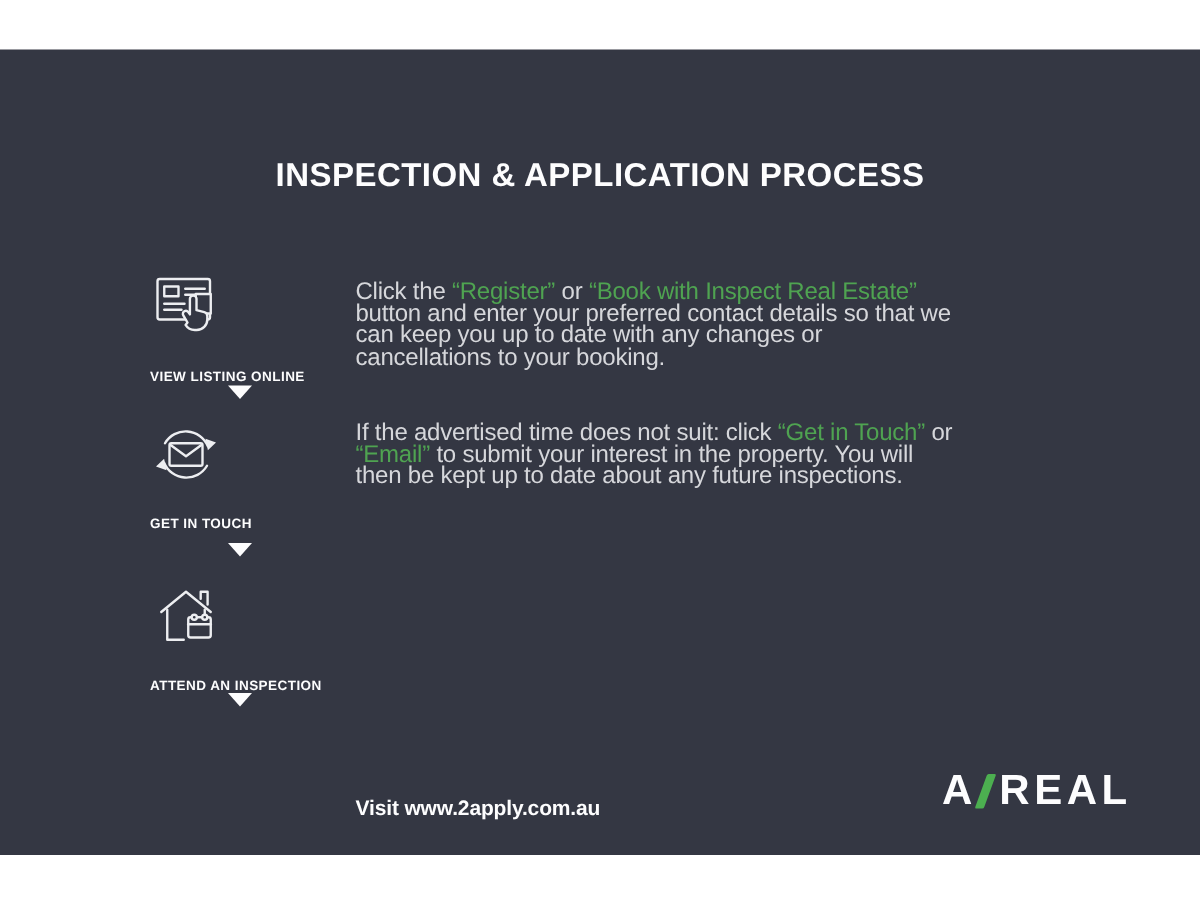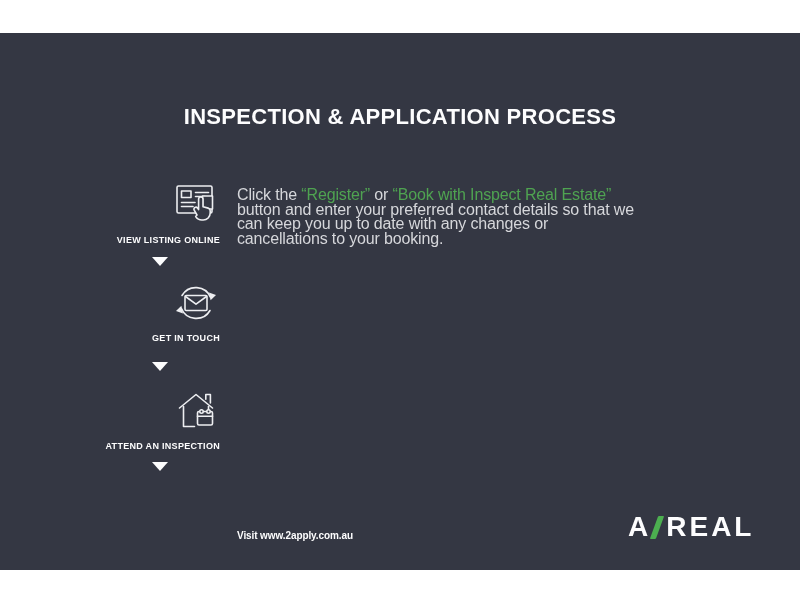--- a/index.html
+++ b/index.html
@@ -11,32 +11,32 @@
     --icon-stroke:#edeef1;
   }
   *{margin:0;padding:0;box-sizing:border-box;}
   html,body{width:800px;height:600px;background:#ffffff;overflow:hidden;
     font-family:"Liberation Sans", sans-serif;}
   .page{position:relative;width:800px;height:600px;background:#ffffff;}
   .panel{position:absolute;left:0;top:33px;width:800px;height:537px;background:var(--panel-bg);}
   .title{position:absolute;left:0;top:71px;width:800px;text-align:center;
     color:var(--white);font-size:22px;font-weight:700;letter-spacing:.3px;}
   .iconcol{position:absolute;left:100px;width:120px;display:flex;flex-direction:column;
-    align-items:flex-end;}
+    align-items:flex-start;gap:11px;}
   .iconcol svg{width:48px;height:48px;display:block;}
   .steplabel{margin-top:6px;color:var(--white);font-size:9px;font-weight:700;
     letter-spacing:.3px;white-space:nowrap;text-align:center;}
   .arrow{position:absolute;left:152px;width:0;height:0;
     border-left:8px solid transparent;border-right:8px solid transparent;
     border-top:9px solid var(--white);}
   .steptext{position:absolute;left:237px;width:404px;color:var(--body-text);
     font-size:16px;line-height:14.5px;letter-spacing:-.15px;}
   .green{color:var(--green);}
   .visit{position:absolute;left:237px;top:497px;color:var(--white);
-    font-size:10px;font-weight:700;letter-spacing:-.1px;}
+    font-size:14px;font-weight:700;letter-spacing:-.1px;}
   .logo{position:absolute;left:628px;top:478px;display:flex;align-items:center;
     color:var(--white);font-size:28px;font-weight:700;letter-spacing:3px;}
   .logo-slash{display:inline-block;width:6px;height:23px;background:var(--logo-green);
     transform:skewX(-20deg);margin:0 6px 0 3px;border-radius:1px;}
   
   .ln{fill:none;stroke:var(--icon-stroke);stroke-width:1.6;stroke-linecap:round;stroke-linejoin:round;}
   .mask{fill:var(--panel-bg);stroke:var(--icon-stroke);stroke-width:1.6;stroke-linecap:round;stroke-linejoin:round;}
   .fillw{fill:var(--icon-stroke);stroke:none;}
   .svgtxt{fill:var(--icon-stroke);font-family:"Liberation Sans",sans-serif;
     font-size:5.8px;font-weight:700;letter-spacing:.4px;}
@@ -72,20 +72,21 @@
       <svg viewBox="0 0 48 48">
         <path class="ln" d="M10 16.5 A16 16 0 0 1 38.6 18.5"></path>
         <polygon class="fillw" points="37,13.5 44,16 38.6,21.2"></polygon>
         <path class="ln" d="M38 31.5 A16 16 0 0 1 9.4 29.5"></path>
         <polygon class="fillw" points="11,34.5 4,32 9.4,26.8"></polygon>
         <rect class="ln" x="13" y="16.5" width="22" height="15" rx="1.2"></rect>
         <path class="ln" d="M13.5 17.5 L24 25.2 L34.5 17.5"></path>
       </svg>
       <div class="steplabel">GET IN TOUCH</div>
     </div>
+    <p class="steptext" style="top:249px"><span>If the advertised time does not suit: click </span><span class="green">“Get in Touch”</span><span> or </span><span class="green">“Email”</span><span> to submit your interest in the property. You will then be kept up to date about any future inspections.</span></p>
 
     <div class="arrow" style="top:329px"></div>
 
     <div class="iconcol" style="top:354px">
       <svg viewBox="0 0 48 48">
         <path class="ln" d="M33.8 12.2 V7.5 H38.4 V16"></path>
         <path class="ln" d="M7.5 21 L24 7.5 L40.5 21"></path>
         <path class="ln" d="M11.5 19.5 V39.5 H22.5"></path>
         <path class="ln" d="M36.5 19.5 V22.5"></path>
         <rect class="mask" x="25.5" y="24.5" width="15" height="13.5" rx="1.5"></rect>

